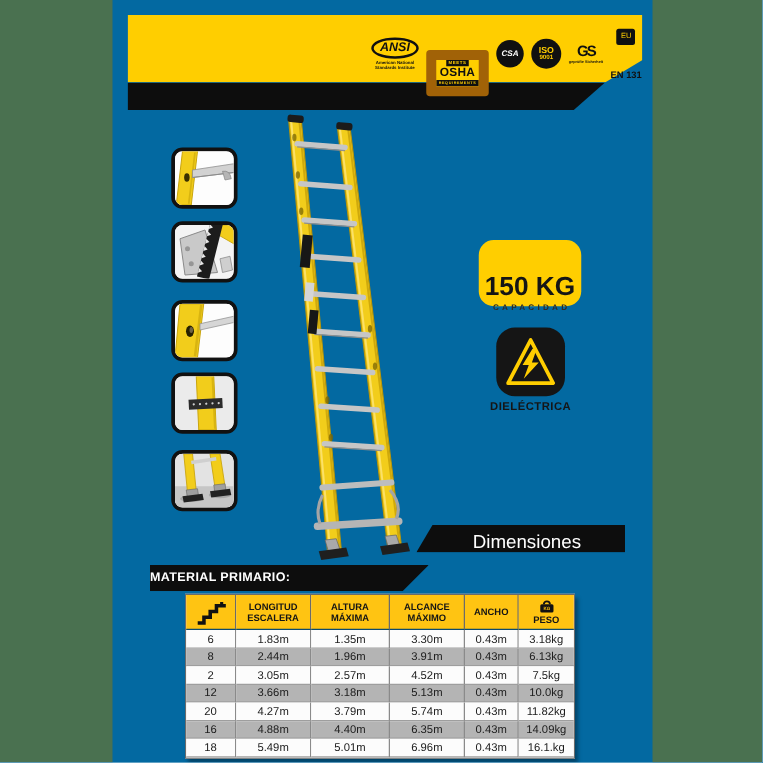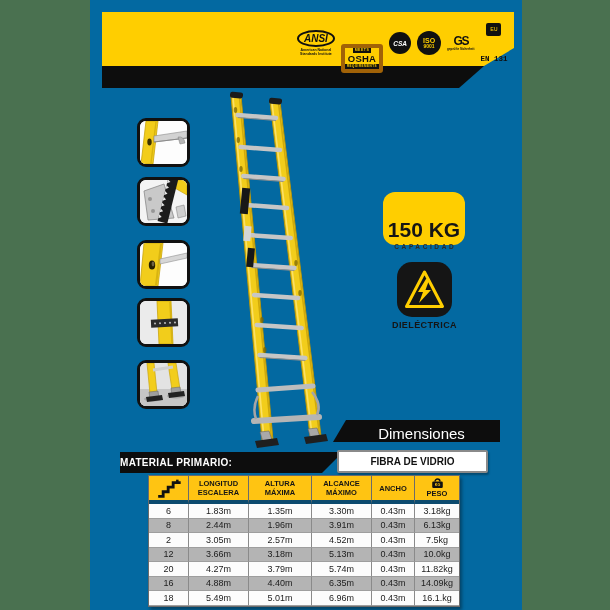--- a/index.html
+++ b/index.html
@@ -11,31 +11,31 @@
 
   
   .banner-yellow{position:absolute;left:102px;top:12px;width:412px;height:54px;background:#ffce00;
     clip-path:polygon(0 0,412px 0,412px 36px,382px 54px,0 54px);}
   .banner-black{position:absolute;left:102px;top:66px;width:382px;height:22px;background:#0d0d0d;
     clip-path:polygon(0 0,100% 0,calc(100% - 25px) 100%,0 100%);}
   .logos{position:absolute;left:297px;top:24px;height:38px;display:flex;align-items:center;gap:6px;}
   .logo{display:flex;flex-direction:column;align-items:center;color:#101010;}
   .ansi-oval{border:2px solid #101010;border-radius:50%;padding:1px 5px;font-style:italic;font-weight:800;font-size:10px;}
   .ansi-sub{font-size:3.5px;font-weight:700;white-space:pre-line;text-align:center;line-height:1.25;margin-top:1px;}
-  .osha{border:4px solid #a16207;border-radius:3px;overflow:hidden;background:#ffce00;margin-top:30px;}
+  .osha{border:8px solid #a16207;border-radius:3px;overflow:hidden;background:#ffce00;margin-top:30px;}
   .osha-top,.osha-bot{display:block;background:#101010;color:#ffce00;font-size:3.5px;font-weight:700;text-align:center;padding:0.5px 2px;letter-spacing:.5px;}
   .osha-bot{font-size:3px;}
   .osha-main{display:block;font-size:9.5px;font-weight:800;text-align:center;padding:0 2px;letter-spacing:.2px;}
   .csa{width:22px;height:22px;border-radius:50%;background:#101010;color:#ffffff;display:flex;align-items:center;justify-content:center;font-size:6.5px;font-weight:800;font-style:italic;}
   .iso{width:24px;height:24px;border-radius:50%;background:#101010;color:#ffce00;display:flex;flex-direction:column;align-items:center;justify-content:center;line-height:1;}
   .iso-1{font-size:7px;font-weight:800;}
   .iso-2{font-size:5px;font-weight:700;}
   .gs{font-size:12px;font-weight:800;letter-spacing:-1.5px;line-height:1;}
   .gs-sub{font-size:3px;font-weight:700;letter-spacing:0;}
-  .en{gap:18px;font-family:Liberation Mono, monospace;}
+  .en{gap:18px;}
   .eu-box{width:15px;height:13px;background:#101010;border-radius:2px;color:#ffce00;font-size:6px;display:flex;align-items:center;justify-content:center;line-height:1;}
   .en-txt{font-size:7.5px;font-weight:800;margin-top:1px;}
 
   
   .thumb{position:absolute;left:137px;width:53px;height:49px;border:3px solid #111;border-radius:9px;overflow:hidden;background:#fff;box-sizing:border-box;}
   .thumb svg{display:block;width:100%;height:100%;}
 
   
   .cap-badge{position:absolute;left:383px;top:192px;width:82px;height:53px;background:#ffce00;border-radius:12px;
     display:flex;flex-direction:column;align-items:center;justify-content:center;}
@@ -54,21 +54,21 @@
     clip-path:polygon(0 0,100% 0,calc(100% - 21px) 100%,0 100%);display:flex;align-items:center;justify-content:flex-start;}
   .mat-bar span{color:#fff;font-size:10px;font-weight:700;letter-spacing:.3px;}
   .fibra-box{position:absolute;left:337px;top:450px;width:151px;height:23px;background:#fff;border:2px solid #8a8a8a;border-radius:2px;
     box-sizing:border-box;display:flex;align-items:center;justify-content:center;box-shadow:1px 2px 2px rgba(0,0,0,.3);}
   .fibra-box span{font-size:10px;font-weight:800;color:#111;}
 
   
   .dim-table{position:absolute;left:148px;top:475px;width:310px;display:grid;
     grid-template-columns:40px 60px 63px 60px 43px 44px;grid-template-rows:28px repeat(7,14.5px);
     box-sizing:content-box;border:1px solid #6b6b6b;box-shadow:2px 3px 3px rgba(0,0,0,.35);background:#fff;}
-  .th{background:#ffc412;border-right:1px solid #6b6b6b;border-bottom:4px solid #0c4a6e;
+  .th{background:#ffc412;border-right:1px solid #6b6b6b;border-bottom:1px solid #0c4a6e;
     display:flex;flex-direction:column;align-items:center;justify-content:center;
     font-size:7.5px;font-weight:800;color:#151515;text-align:center;line-height:1.2;white-space:pre-line;box-sizing:border-box;}
   .th:nth-child(6n){border-right:none;}
   .td{border-right:1px solid #8a8a8a;border-bottom:1px solid #9e9e9e;display:flex;align-items:center;justify-content:center;
     font-size:9px;color:#1c1c1c;box-sizing:border-box;}
   .td.last{border-right:none;}
   .row-even{background:#fcfcfc;}
   .row-odd{background:#b4b4b4;}
 </style>
 </head>
@@ -244,23 +244,20 @@
     </svg>
   </div>
   <div class="diel-label">DIELÉCTRICA</div>
 
   <div class="dim-banner">
     <span>Dimensiones</span>
   </div>
 
   <div class="mat-bar">
     <span>MATERIAL PRIMARIO:</span>
-  </div>
-  <div class="fibra-box">
-    <span>FIBRA DE VIDRIO</span>
   </div>
 
   <div class="dim-table" id="dim-table">
     <div class="th">
       <svg width="30" height="20" viewBox="0 0 34 24">
         <polyline points="4,22 10,22 10,16.5 16,16.5 16,11 22,11 22,5.5 31,5.5" fill="none" stroke="#111" stroke-width="3.4"></polyline>
         <line x1="27" y1="5.5" x2="27" y2="2" stroke="#111" stroke-width="3"></line>
       </svg>
     </div>
   <div class="th">LONGITUD

